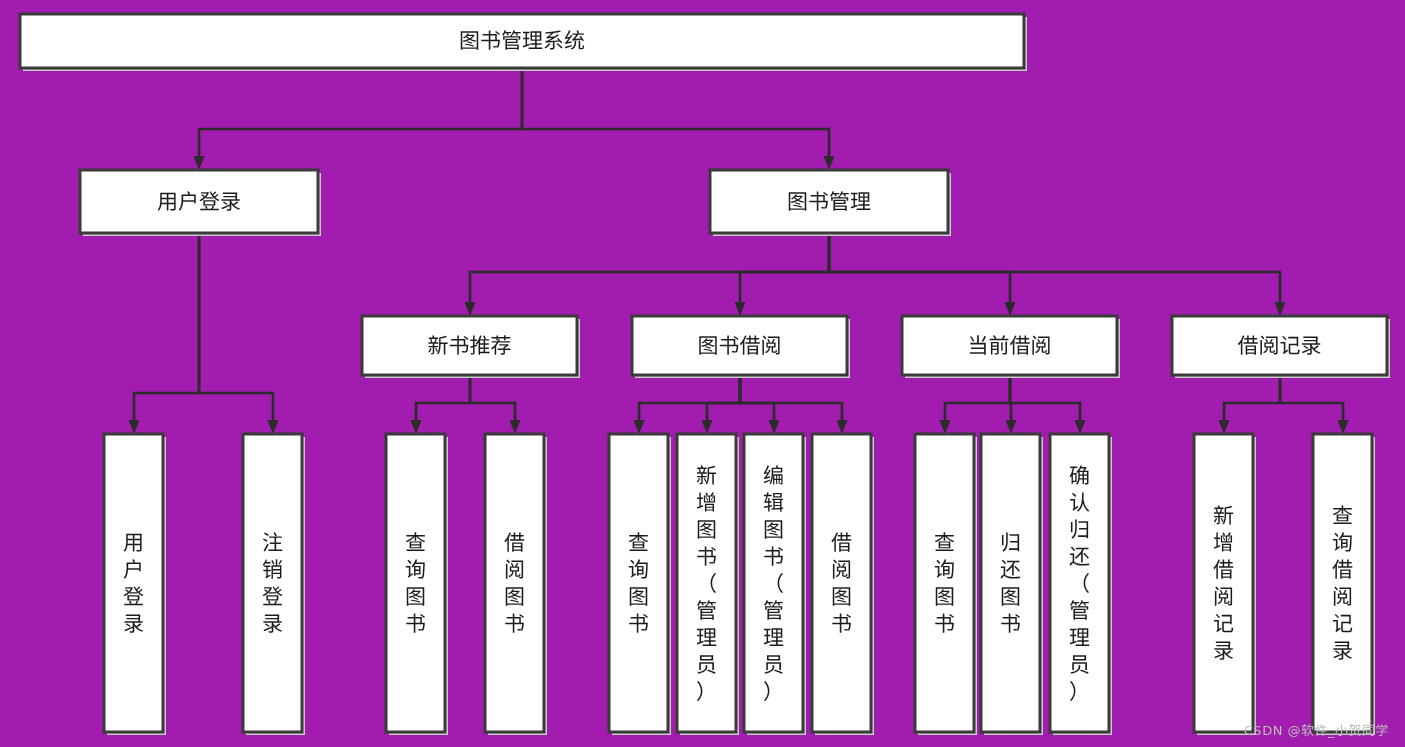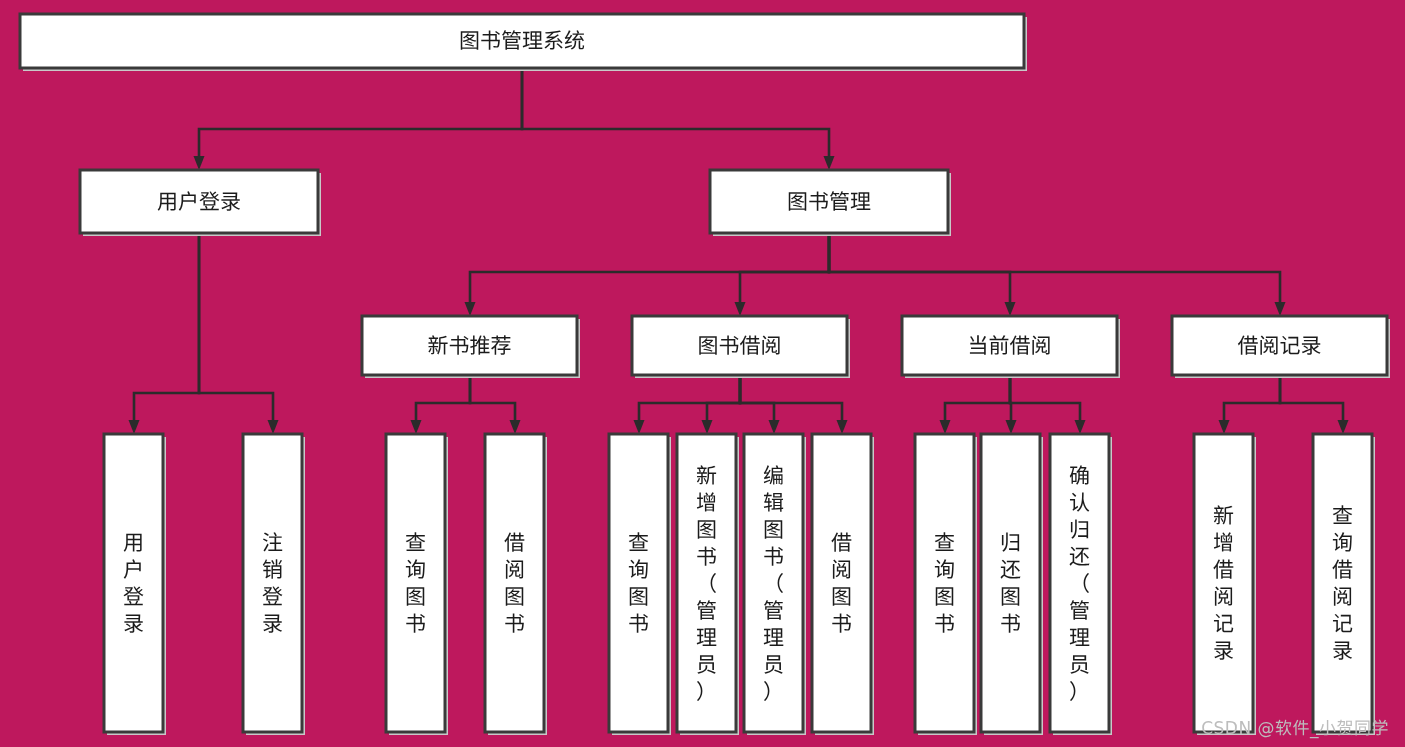--- a/index.html
+++ b/index.html
@@ -8,21 +8,21 @@
     padding: 0;
     background: #ffffff;
   }
   body {
     font-family: "DejaVu Sans", "Liberation Sans", sans-serif;
   }
   #diagram-root {
     position: relative;
     width: 1405px;
     height: 747px;
-    background: #be185d;
+    background: #a21caf;
     overflow: hidden;
   }
   svg.flow {
     position: absolute;
     inset: 0;
     width: 1405px;
     height: 747px;
     display: block;
   }
   .node-rect {
@@ -55,21 +55,21 @@
     fill: #1b1b1b;
     font-family: "DejaVu Sans", "Liberation Sans", sans-serif;
     font-size: 21px;
     text-anchor: middle;
   }
   .watermark {
     position: absolute;
     right: 16px;
     bottom: 8px;
     font-family: "DejaVu Sans", "Liberation Sans", sans-serif;
-    font-size: 17px;
+    font-size: 13px;
     color: #bdbdbd;
     letter-spacing: 0.5px;
     white-space: nowrap;
     user-select: none;
     pointer-events: none;
   }
 </style>
 </head>
 <body>
 

